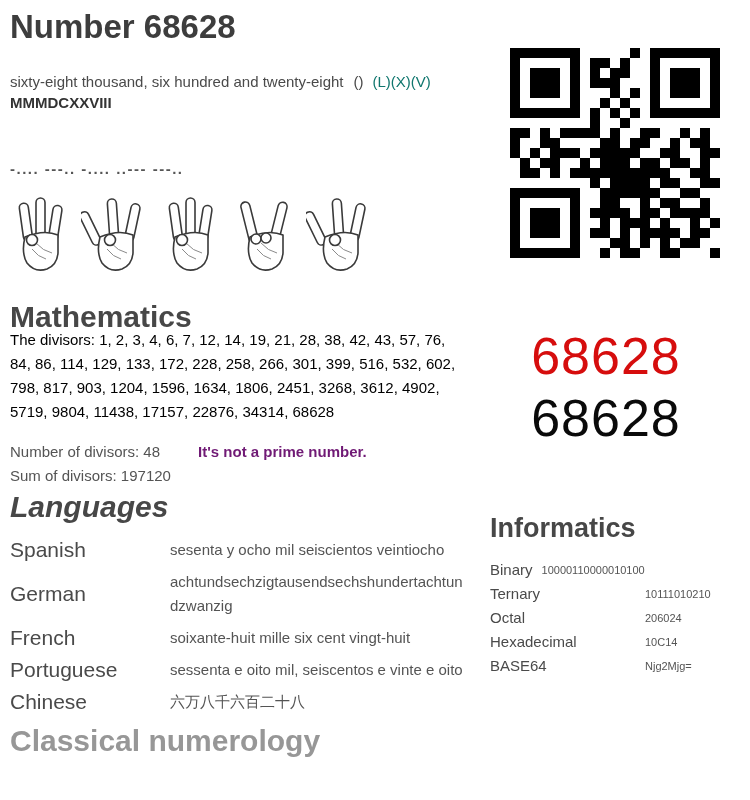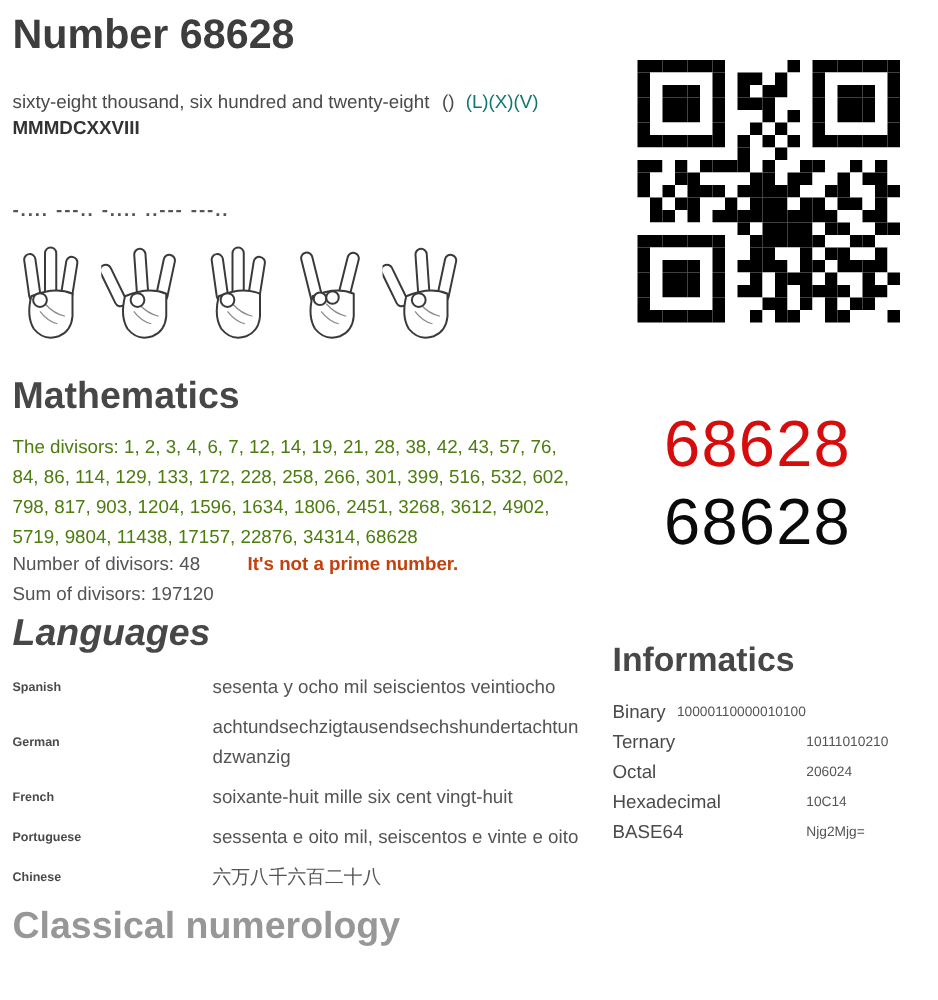--- a/index.html
+++ b/index.html
@@ -51,42 +51,42 @@
   }
   .qm { background: #fff; }
   .qm.b { background: #000; }
 
   .section-heading {
     font-size: 30px;
     color: #474747;
   }
   .math-heading { left: 10px; top: 300px; }
   .divisors {
-    left: 10px; top: 346px;
+    left: 10px; top: 328px;
     width: 458px;
     font-size: 15px; line-height: 24px;
-    color: #4d7c0f;
+    color: #000000;
   }
   .divisor-count { left: 10px; top: 443px; font-size: 15px; color: #545454; }
-  .divisor-count .notprime { font-weight: 700; color: #c2410c; margin-left: 38px; }
+  .divisor-count .notprime { font-weight: 700; color: #701a75; margin-left: 38px; }
   .divisor-sum { left: 10px; top: 467px; font-size: 15px; color: #545454; }
 
   .bignum {
     left: 490px; width: 232px;
     text-align: center;
     font-size: 52px;
     letter-spacing: 1px;
   }
   .bignum.red { top: 326px; }
   .bignum.black { top: 388px; color: #0a0a0a; }
 
   .lang-heading { left: 10px; top: 490px; font-style: italic; }
   .lang-table { left: 10px; top: 534px; width: 462px; }
   .lang-row { display: flex; align-items: center; padding: 4px 0; }
-  .lang-label { width: 160px; flex: none; font-size: 10px; color: #4a4a4a; font-weight: bold; }
+  .lang-label { width: 160px; flex: none; font-size: 21px; color: #4a4a4a; }
   .lang-value {
     width: 298px; font-size: 15px; color: #545454;
     line-height: 24px; overflow-wrap: anywhere; word-break: break-all;
   }
 
   .info-heading { left: 490px; top: 513px; font-size: 27px; }
   .info-table { left: 490px; top: 558px; width: 258px; }
   .info-row { display: flex; line-height: 24px; }
   .info-label { width: 155px; flex: none; font-size: 15px; color: #4a4a4a; }
   .info-value { font-size: 11px; color: #545454; white-space: nowrap; }

